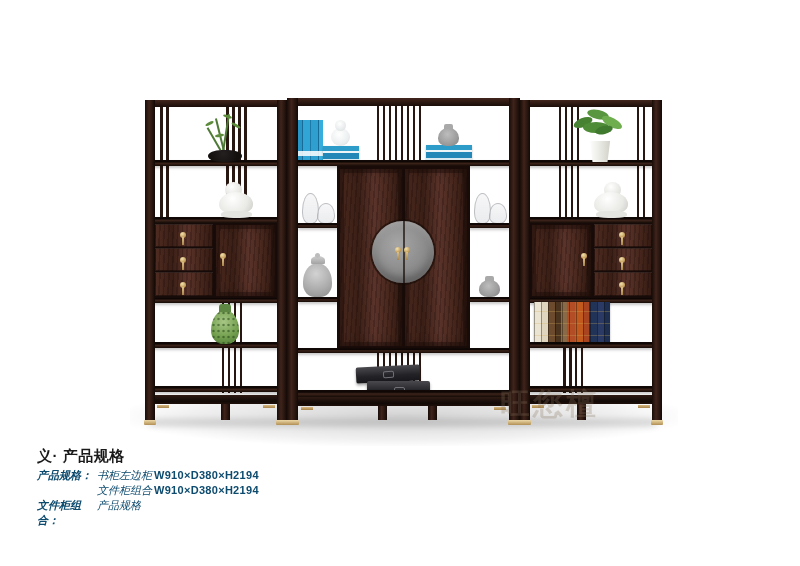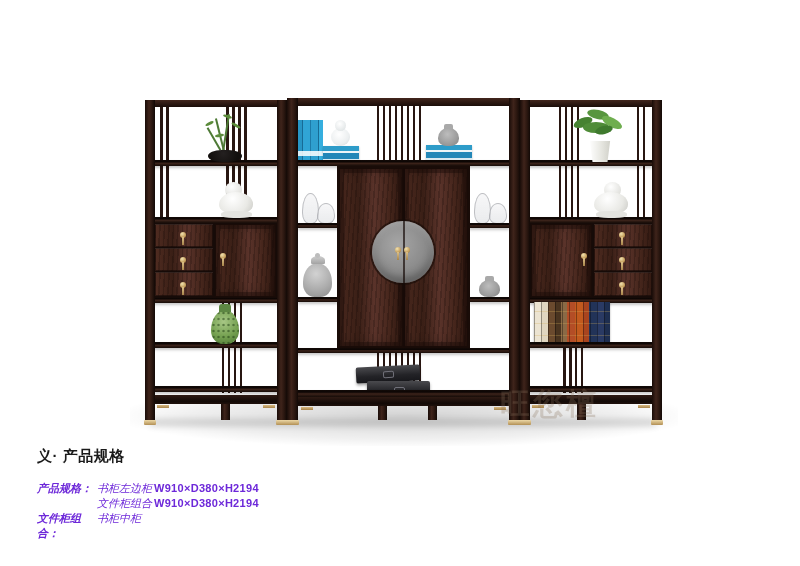--- a/index.html
+++ b/index.html
@@ -59,24 +59,24 @@
         box-shadow:0 1px 2px rgba(0,0,0,.3);}
   .leaf{background:#5c8c3c;border-radius:50%;}
   .stem{background:#4e7a36;}
   .bush{border-radius:50%;}
   .pot-b{background:radial-gradient(circle at 45% 30%,#242020,#120f0d 70%);border-radius:50%/62%;}
   .pot-w{background:linear-gradient(90deg,#ffffff,#e7e7e1 55%,#cfcfc7);clip-path:polygon(4% 0,96% 0,84% 100%,16% 100%);}
   .shadow-main{background:radial-gradient(ellipse at 50% 45%,rgba(0,0,0,.17),rgba(0,0,0,.06) 55%,rgba(0,0,0,0) 75%);}
   .shadow-line{background:rgba(0,0,0,.14);filter:blur(3px);}
   
   .title{position:absolute;left:37px;top:447px;font-size:15px;font-weight:700;color:#1a1a1a;letter-spacing:.5px;}
-  .specs{position:absolute;left:37px;top:468px;color:#6d28d9;}
+  .specs{position:absolute;left:37px;top:468px;color:#0c4a6e;}
   .srow{display:flex;height:15px;line-height:15px;align-items:baseline;}
   .slabel{display:inline-block;width:60px;font-family:"DejaVu Serif",serif;font-weight:700;font-size:11px;font-style:italic;}
-  .sname{display:inline-block;width:57px;font-family:"DejaVu Serif",serif;font-size:11px;font-style:italic;margin-top:13px;}
+  .sname{display:inline-block;width:57px;font-family:"DejaVu Serif",serif;font-size:11px;font-style:italic;}
   .ssize{font-family:"Liberation Sans",sans-serif;font-size:11px;font-weight:700;letter-spacing:.3px;}
   .wmark{position:absolute;left:500px;top:384px;font-size:30px;letter-spacing:3px;font-family:"DejaVu Serif",serif;
          color:rgba(135,115,95,.28);font-weight:700;z-index:40;}
 </style>
 </head>
 <body>
 
 <div class="abs" style="left:0;top:0;width:800px;height:566px;">
 
   <div class="abs shadow-main" style="left:130px;top:392px;width:548px;height:54px;"></div>
@@ -241,15 +241,15 @@
     <span class="sname">书柜左边柜</span>
     <span class="ssize">W910×D380×H2194</span>
   </div>
   <div class="srow">
     <span class="slabel"></span>
     <span class="sname">文件柜组合</span>
     <span class="ssize">W910×D380×H2194</span>
   </div>
   <div class="srow">
     <span class="slabel">文件柜组合：</span>
-    <span class="sname" style="width:auto;">书柜中柜</span>
+    <span class="sname" style="width:auto;">产品规格</span>
   </div>
 </div>
 
 </body></html>

